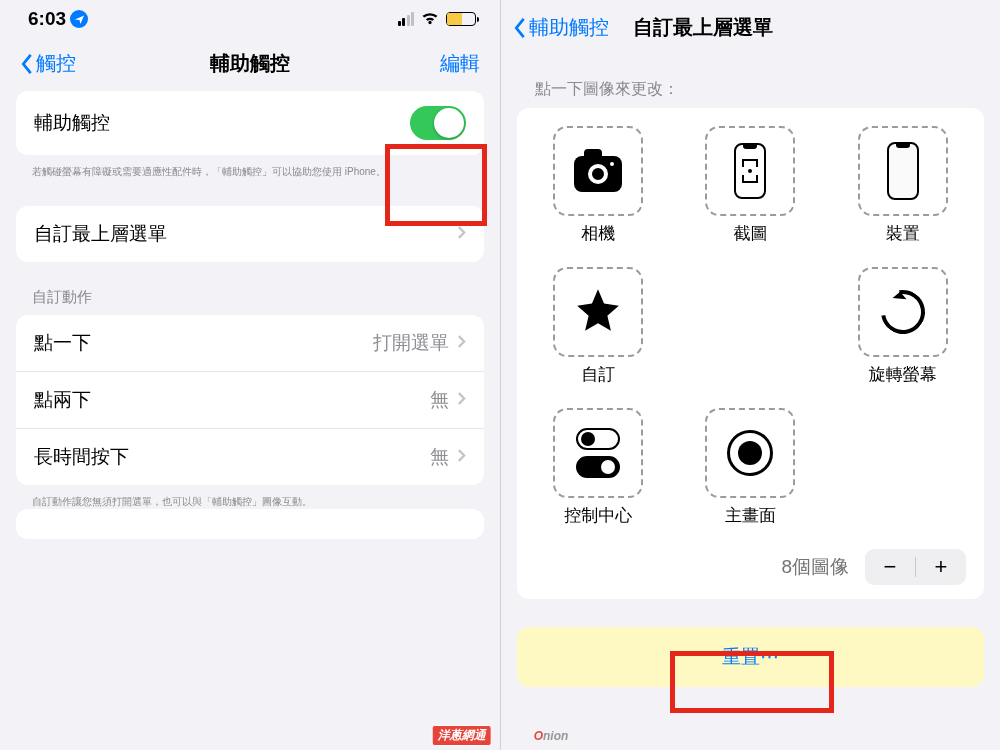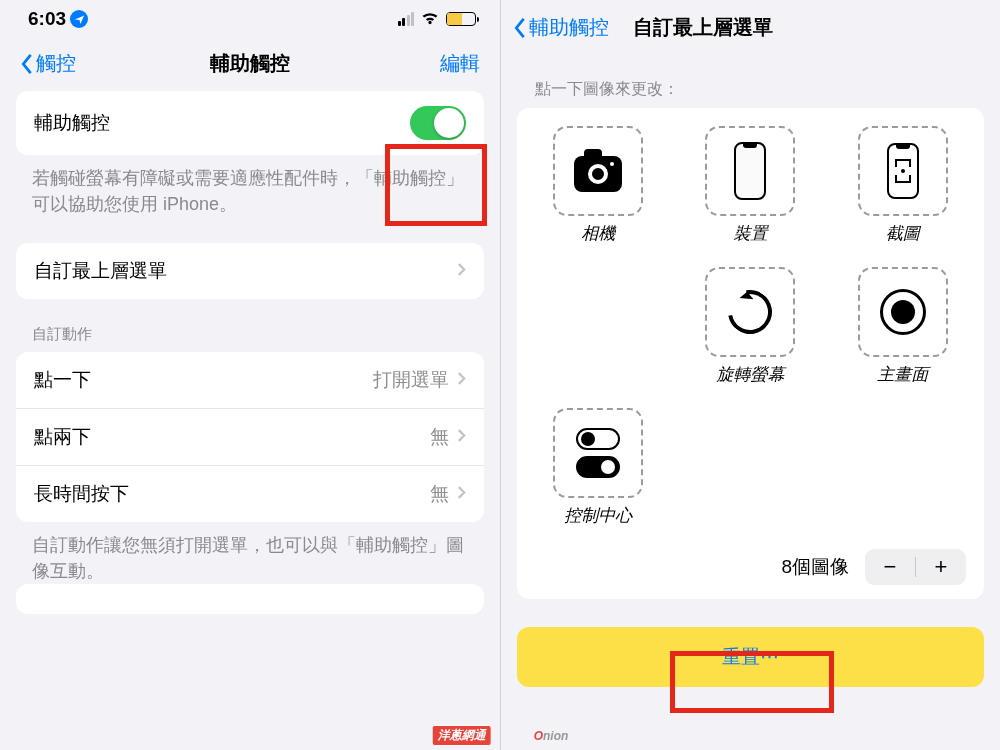--- a/index.html
+++ b/index.html
@@ -70,21 +70,21 @@
   .toggle {
     width:56px; height:34px; background:#34c759; border-radius:17px;
     position:relative;
   }
   .toggle::after{
     content:""; position:absolute; right:2px; top:2px;
     width:30px; height:30px; background:#fff; border-radius:50%;
     box-shadow:0 1px 3px rgba(0,0,0,.3);
   }
   .hint {
-    font-size:18px; color:#8a8a8e; line-height:1.45;
+    font-size:10px; color:#8a8a8e; line-height:1.45;
     padding:10px 32px 0;
   }
   .section-header {
     font-size:15px; color:#8a8a8e;
     padding:26px 32px 8px;
   }
   .highlight-box-1 {
     position:absolute; border:5px solid #e4261b;
   }
 
@@ -108,21 +108,21 @@
     row-gap:22px; column-gap:14px;
     justify-items:center;
   }
   .slot {
     width:90px; height:90px;
     border:2.5px dashed #9a9a9f; border-radius:14px;
     display:flex; align-items:center; justify-content:center;
     position:relative;
   }
   .slabel { font-size:17px; color:#000; margin-top:6px; text-align:center;}
-  .cell { display:flex; flex-direction:column; font-style:italic;}
+  .cell { display:flex; flex-direction:column; }
 
   
   .camera-body{width:48px;height:36px;background:#000;border-radius:8px;position:relative;margin-top:6px;}
   .camera-body::before{content:"";position:absolute;top:-7px;left:10px;width:18px;height:10px;background:#000;border-radius:4px 4px 0 0;}
   .camera-body::after{content:"";position:absolute;top:8px;left:14px;width:20px;height:20px;border:4px solid #fff;border-radius:50%;box-sizing:border-box;}
   .camera-dot{position:absolute;top:6px;right:8px;width:4px;height:4px;background:#fff;border-radius:50%;}
 
   .phone-shape{width:32px;height:56px;border:2.5px solid #000;border-radius:8px;position:relative;}
   .phone-shape .notch{position:absolute;top:0;left:50%;transform:translateX(-50%);width:14px;height:4px;background:#000;border-radius:0 0 3px 3px;}
   .focus-corner{position:absolute;width:8px;height:8px;border:2px solid #000;}
@@ -149,30 +149,30 @@
   .cc-pill{width:44px;height:22px;border:2.5px solid #000;border-radius:12px;position:relative;}
   .cc-pill .knob{position:absolute;top:2px;width:14px;height:14px;background:#000;border-radius:50%;}
   .cc-pill.off .knob{left:3px;}
   .cc-pill.on{background:#000;}
   .cc-pill.on .knob{right:3px;background:#fff;}
 
   .counter-row{
     display:flex; align-items:center; justify-content:flex-end;
     gap:16px; margin-top:22px; padding:0 6px 2px;
   }
-  .counter-row .count-text{ font-size:19px; color:#000000;}
+  .counter-row .count-text{ font-size:19px; color:#737373;}
   .stepper{
     display:flex; align-items:center; background:#efeff2; border-radius:9px;
     height:36px; overflow:hidden;
   }
   .stepper .btn{ width:50px; text-align:center; font-size:22px; color:#000;}
   .stepper .sep{ width:1px; height:20px; background:#c8c8cc;}
 
   .reset-card{
-    background:#fde047; border-radius:12px; margin:28px 16px 0;
+    background:#fef9c3; border-radius:12px; margin:28px 16px 0;
     padding:17px 0; text-align:center;
   }
   .reset-card .txt{ color:#007aff; font-size:19px;}
 
   .watermark{
     position:absolute; bottom:4px; left:50%; transform:translateX(-50%);
     display:flex; align-items:center; gap:4px; font-size:12px; opacity:.85;
   }
   .watermark .red{background:#e4261b;color:#fff;padding:1px 5px;border:1px solid #fff;border-radius:3px;font-style:italic;font-weight:600;}
   .watermark .gray{color:#888;font-style:italic;font-weight:700;margin-left:38px;}
@@ -297,71 +297,79 @@
       <div class="cell">
         <div class="slot">
           <div class="camera-body">
               <span class="camera-dot"></span>
             </div>
         </div>
         <div class="slabel">相機</div>
       </div>
       <div class="cell">
         <div class="slot">
-          <div class="device-shape">
-              <span class="notch"></span>
-            </div>
-        </div>
-        <div class="slabel">裝置</div>
-      </div>
-      <div class="cell">
-        <div class="slot">
           <div class="phone-shape">
             <span class="notch"></span>
             <span class="focus-corner tl"></span>
               <span class="focus-corner tr"></span>
             <span class="focus-corner bl"></span>
               <span class="focus-corner br"></span>
             <span class="focus-dot"></span>
           </div>
         </div>
         <div class="slabel">截圖</div>
       </div>
-
+      <div class="cell">
+        <div class="slot">
+          <div class="device-shape">
+              <span class="notch"></span>
+            </div>
+        </div>
+        <div class="slabel">裝置</div>
+      </div>
+
+      <div class="cell">
+        <div class="slot">
+          <span class="star"><svg viewBox="0 0 24 24">
+                <path d="M12 2l2.9 6.9L22 10l-5.5 4.7L18.2 22 12 18.3 5.8 22l1.7-7.3L2 10l7.1-1.1z"></path>
+              </svg></span>
+        </div>
+        <div class="slabel">自訂</div>
+      </div>
       <div class="cell">
         <div class="slot" style="border:none"></div>
       </div>
       <div class="cell">
         <div class="slot">
           <div class="rotate-ring"></div>
         </div>
         <div class="slabel">旋轉螢幕</div>
       </div>
 
-      <div class="cell">
-        <div class="slot">
-          <div class="home-outer">
-              <div class="home-inner"></div>
-            </div>
-        </div>
-        <div class="slabel">主畫面</div>
-      </div>
       <div class="cell">
         <div class="slot">
           <div class="cc-wrap">
             <div class="cc-pill off">
                 <span class="knob"></span>
               </div>
             <div class="cc-pill on">
                 <span class="knob"></span>
               </div>
           </div>
         </div>
         <div class="slabel">控制中心</div>
       </div>
+      <div class="cell">
+        <div class="slot">
+          <div class="home-outer">
+              <div class="home-inner"></div>
+            </div>
+        </div>
+        <div class="slabel">主畫面</div>
+      </div>
     </div>
 
     <div class="counter-row">
       <span class="count-text">8個圖像</span>
       <div class="stepper">
         <div class="btn">−</div>
         <div class="sep"></div>
         <div class="btn">+</div>
       </div>
     </div>

